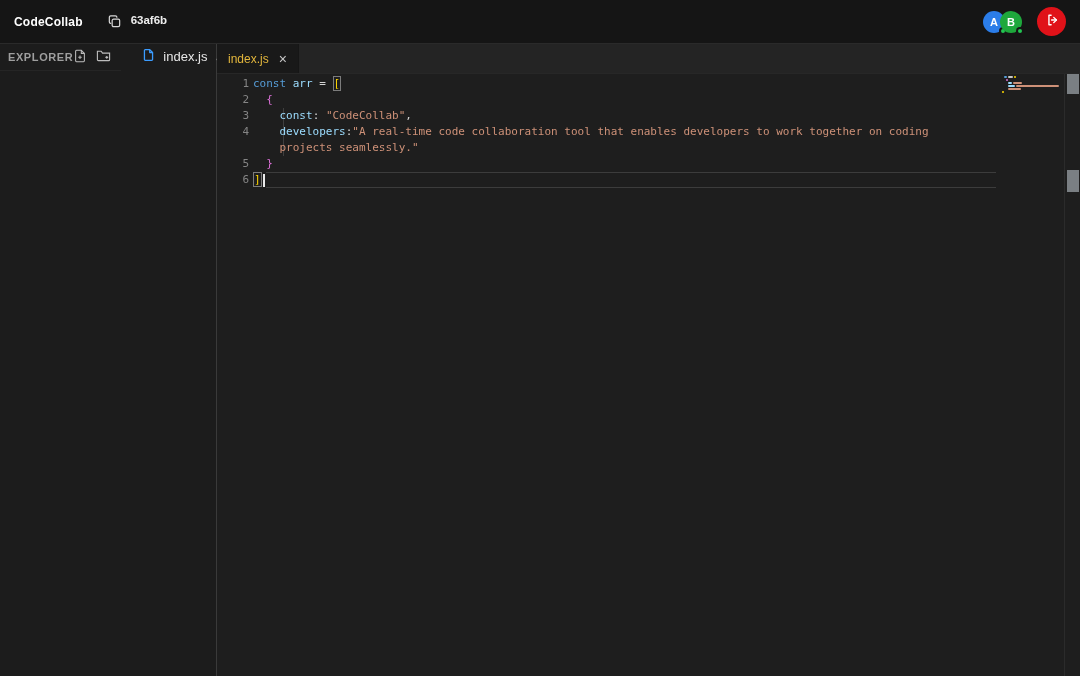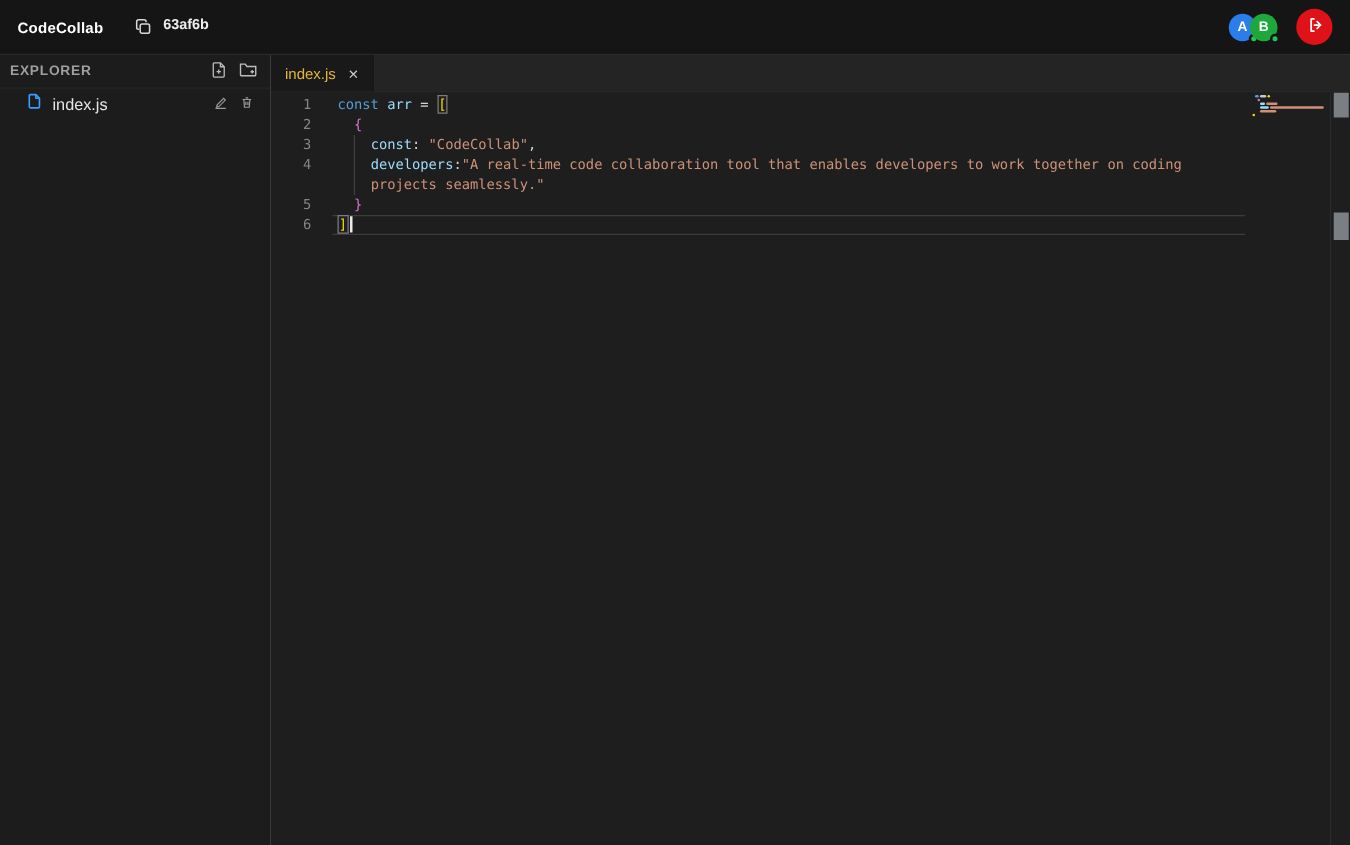--- a/index.html
+++ b/index.html
@@ -23,21 +23,21 @@
   .avatar .dot { position:absolute; right:-2px; bottom:-2px; width:8px; height:8px; border-radius:50%;
                  background:#23c552; border:2px solid #151515; }
   .leave { width:29px; height:29px; border-radius:50%; border:none; margin-left:15px;
            display:flex; align-items:center; justify-content:center; cursor:pointer; }
 
   
   .main { flex:1; display:flex; min-height:0; }
 
   
   .sidebar { width:217px; flex:0 0 217px; background:#1c1c1c; border-right:1px solid #3a3a3a;
-             display:flex; flex-direction:column; }
+             display:flex; flex-direction:row; }
   .sb-head { height:27px; display:flex; align-items:center; padding:0 10px 0 8px;
              border-bottom:1px solid #252525; }
   .sb-title { color:#9f9f9f; font-size:11px; font-weight:bold; letter-spacing:.6px; }
   .sb-actions { margin-left:auto; display:flex; gap:9px; }
   .icon-btn { background:none; border:none; color:#bdbdbd; cursor:pointer; display:flex;
               align-items:center; padding:0; }
   .file-row { height:25px; display:flex; align-items:center; padding:0 13px 0 21px; gap:8px;
               cursor:pointer; }
   .file-name { color:#e6e6e6; font-size:13px; }
   .file-actions { margin-left:auto; display:flex; gap:10px; }
@@ -53,21 +53,21 @@
   .tab-label { font-size:12px; color:#e2b63c; }
   .tab-close { color:#c8c8c8; font-size:14px; line-height:1; cursor:pointer; }
 
   
   .code { flex:1; position:relative; background:#1e1e1e; overflow:hidden;
           font-family:"DejaVu Sans Mono", monospace; font-size:11px; }
   .rows { position:absolute; inset:0; padding-top:2px; }
   .row { height:16px; line-height:16px; position:relative; white-space:pre; }
   .gutter { position:absolute; left:0; top:0; width:46px; padding-right:14px; text-align:right;
             color:#858585; font-size:11px; }
-  .rowcontent { position:absolute; left:53px; top:0; }
+  .rowcontent { position:absolute; left:36px; top:0; }
   .guide { position:absolute; left:66px; top:0; bottom:0; border-left:1px solid #3f3f3f; }
   .hl { position:absolute; left:49px; right:84px; top:0; bottom:0;
         border-top:1px solid #3c3c3c; border-bottom:1px solid #3c3c3c; }
   .tk.kw { color:#569cd6; } .tk.id { color:#9cdcfe; } .tk.pl { color:#d4d4d4; }
   .tk.str { color:#ce9178; } .tk.bgold { color:#ffd700; } .tk.bpink { color:#da70d6; }
   .tk.boxed { border:1px solid #7c7c7c; }
   .tk.cursor { display:inline-block; width:2px; height:13px; background:#eaeaea;
                vertical-align:middle; margin-left:1px; }
 
   

